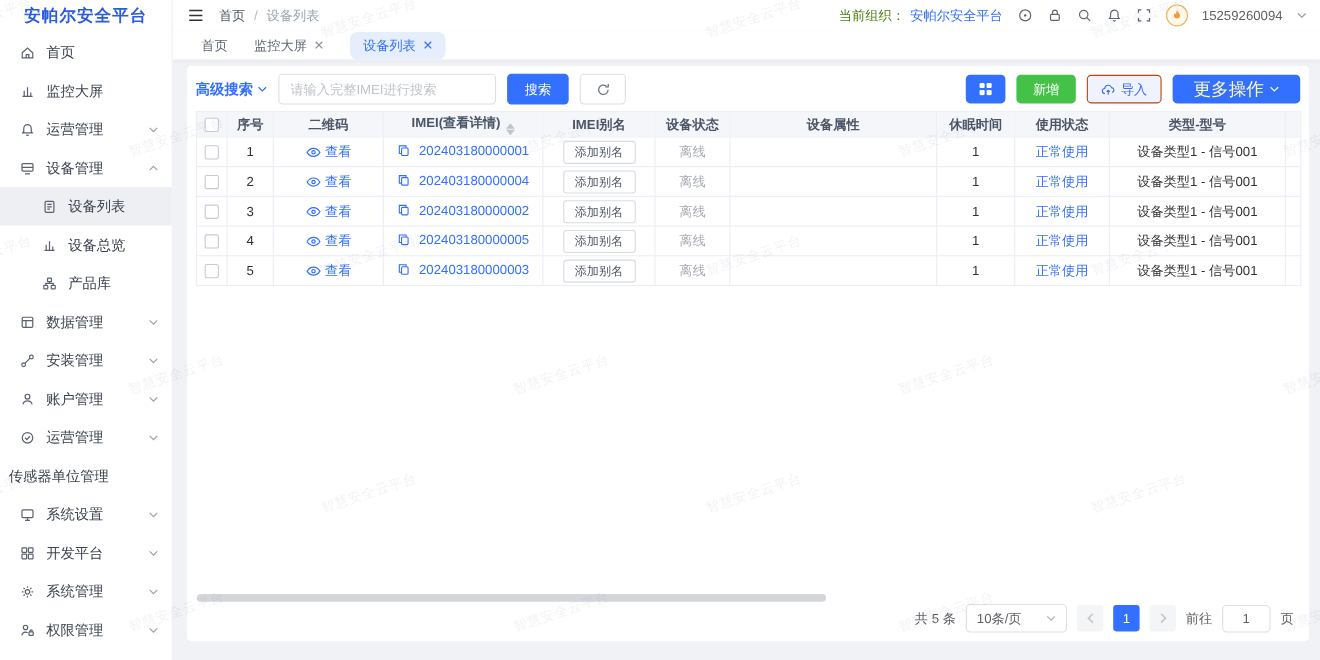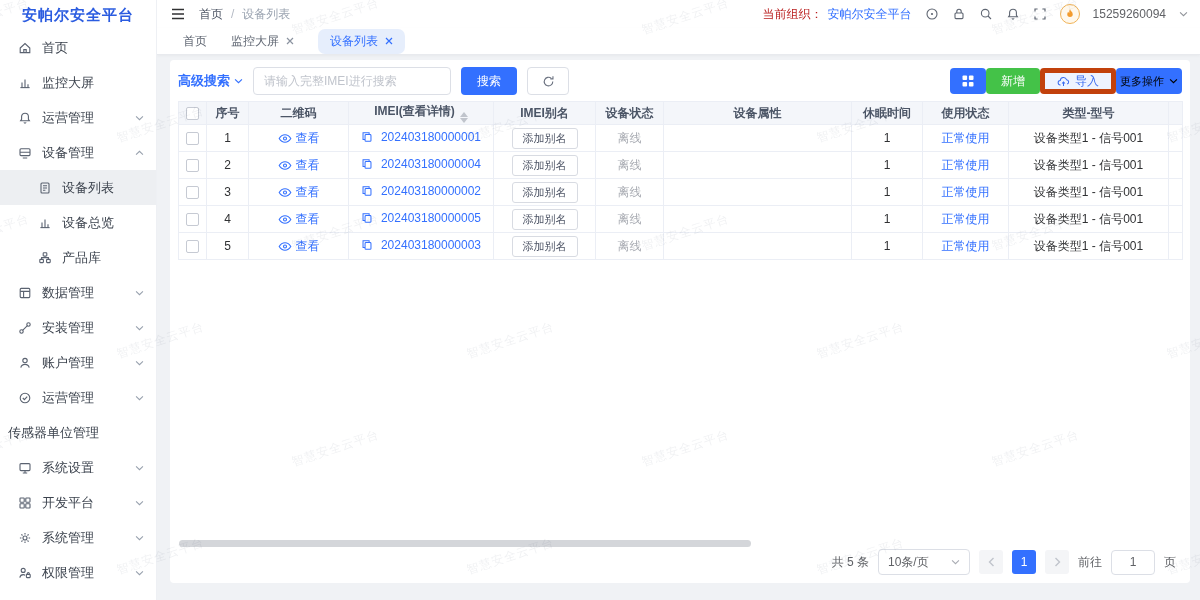--- a/index.html
+++ b/index.html
@@ -21,21 +21,21 @@
   .side-item.no-icon { padding-left:8px; }
 
   
   .topbar { position:absolute; left:157px; top:0; right:0; height:28px; background:#fff; display:flex; align-items:center; padding:0 12px 0 14px; font-size:12px; }
   .hamburger { color:#303133; margin-right:14px; cursor:pointer; }
   .crumb { display:flex; gap:8px; align-items:center; }
   .crumb .c1 { color:#4e5665; }
   .crumb .sep { color:#b4bac4; }
   .crumb .c2 { color:#9aa3b0; }
   .topbar-right { margin-left:auto; display:flex; align-items:center; gap:13px; }
-  .org-label { color:#b91c1c;margin-left:48px; }
+  .org-label { color:#4d7c0f;margin-left:48px; }
   .org-name { color:#3370ff; cursor:pointer; margin-left:-8px; }
   .hicon { color:#5f6672; cursor:pointer; }
   .avatar { width:20px; height:20px; border-radius:50%; border:1px solid #f0b357; background:#fff8ec; display:flex; align-items:center; justify-content:center; }
   .username { color:#606266; }
   .user-chev { color:#909399; }
 
   
   .tabbar { position:absolute; left:157px; top:28px; right:0; height:27px; background:#fff; border-bottom:1px solid #e8eaee; box-shadow:0 1px 3px rgba(0,0,0,.04); display:flex; align-items:center; padding-left:26px; gap:24px; font-size:12px; color:#5f6672; z-index:1; }
   .tab { display:flex; align-items:center; gap:7px; cursor:pointer; }
   .tab .tclose { color:#8b93a0; }
@@ -45,25 +45,25 @@
   
   .content { position:absolute; left:157px; top:55px; right:0; bottom:0; background:#f0f2f5; }
   .card { position:absolute; left:13px; top:5px; right:10px; bottom:17px; background:#fff; border-radius:4px; }
 
   .toolbar { display:flex; align-items:center; padding:7px 8px 6px 8px; gap:10px; }
   .adv { color:#3370ff; font-size:13px; font-weight:bold; display:flex; align-items:center; gap:4px; cursor:pointer; }
   .search-input { width:198px; height:28px; border:1px solid #dcdfe6; border-radius:4px; padding:0 10px; font-size:12px; color:#303133; outline:none; }
   .search-input::placeholder { color:#c0c4cc; }
   .btn-search { height:28px; width:56px; background:#3370ff; color:#fff; border:none; border-radius:4px; font-size:12px; cursor:pointer; }
   .btn-refresh { height:28px; width:42px; background:#fff; border:1px solid #dcdfe6; border-radius:4px; color:#6b7280; display:flex; align-items:center; justify-content:center; cursor:pointer; }
-  .toolbar-right { margin-left:auto; display:flex; align-items:center; }
+  .toolbar-right { margin-left:auto; display:flex; align-items:center; gap:10px; }
   .btn-grid { width:36px; height:26px; background:#3370ff; border:none; border-radius:4px; display:flex; align-items:center; justify-content:center; cursor:pointer; }
   .btn-add { height:26px; padding:0 15px; background:#44c248; color:#fff; border:none; border-radius:4px; font-size:12px; cursor:pointer; }
-  .btn-import { height:26px; padding:0 12px; background:#eef3ff; border:5px solid #c2410c; border-radius:4px; color:#3a6bf0; font-size:12px; display:flex; align-items:center; gap:5px; cursor:pointer; }
-  .btn-more { height:26px; padding:0 4px; background:#3370ff; color:#000000; border:none; border-radius:4px; font-size:11px; display:flex; align-items:center; gap:5px; cursor:pointer; }
+  .btn-import { height:26px; padding:0 12px; background:#eef3ff; border:1px solid #c2410c; border-radius:4px; color:#3a6bf0; font-size:12px; display:flex; align-items:center; gap:5px; cursor:pointer; }
+  .btn-more { height:26px; padding:0 19px; background:#3370ff; color:#fef9c3; border:none; border-radius:4px; font-size:16px; display:flex; align-items:center; gap:5px; cursor:pointer; }
 
   .dev-table { width:calc(100% - 16px); margin:0 8px; border-collapse:collapse; table-layout:fixed; font-size:12px; }
   .dev-table th, .dev-table td { border:1px solid #ebeef5; text-align:center; overflow:hidden; white-space:nowrap; }
   .dev-table th { background:#f4f6fa; height:23px; color:#4b5566; font-weight:bold; }
   .dev-table td { height:27px; color:#303133; }
   .muted { color:#a8abb2; }
   .link { color:#3370ff; text-decoration:none; cursor:pointer; display:inline-flex; align-items:center; gap:4px; }
   .imei-cell { display:inline-flex; align-items:center; gap:8px; }
   .alias-btn { border:1px solid #d8dbe2; background:#fff; border-radius:3px; font-size:11px; color:#4e5566; padding:2px 10px; cursor:pointer; }
   .checkbox { width:13px; height:13px; border:1px solid #c6cad3; border-radius:2px; background:#fff; display:inline-block; vertical-align:middle; cursor:pointer; }

